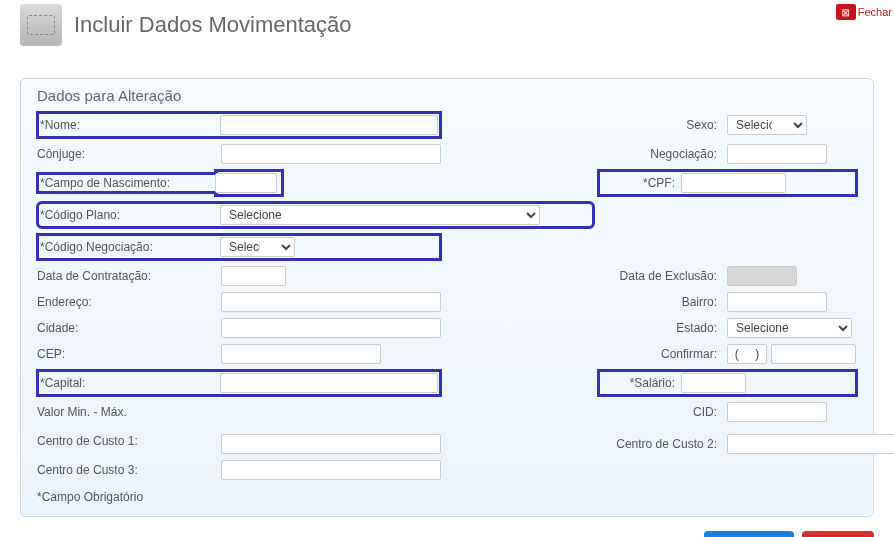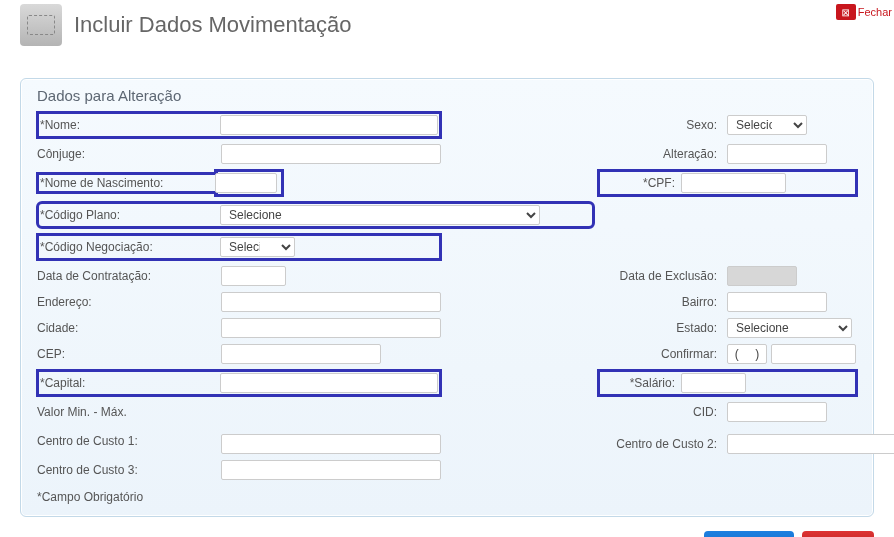--- a/index.html
+++ b/index.html
@@ -139,25 +139,25 @@
       <span class="label">*Nome:</span>
       <input class="input" style="">
     </div>
     <div></div>
     <span class="label right">Sexo:</span>
     <select class="select" style="width:80px"><option>Selecione</option></select>
 
     <span class="label">Cônjuge:</span>
     <input class="input" style="">
     <div></div>
-    <span class="label right">Alteração:</span>
+    <span class="label right">Negociação:</span>
     <input class="input" style="width: 100px;">
 
     <div class="highlight" style="grid-column:1/2; display:flex;align-items:center;justify-content:space-between;padding-right:0;">
-      <span class="label" style="flex:1">*Nome de Nascimento:</span>
+      <span class="label" style="flex:1">*Campo de Nascimento:</span>
     </div>
     <div class="highlight" style="grid-column:2/3;width:70px;margin-left:-7px;border-left:none;">
       <input class="input" style="width: 62px;">
     </div>
     <div></div>
     <div class="highlight" style="grid-column:4/6; display:grid; grid-template-columns:80px 1fr; align-items:center;">
       <span class="label right">*CPF:</span>
       <input class="input" style="width: 105px;">
     </div>
 

